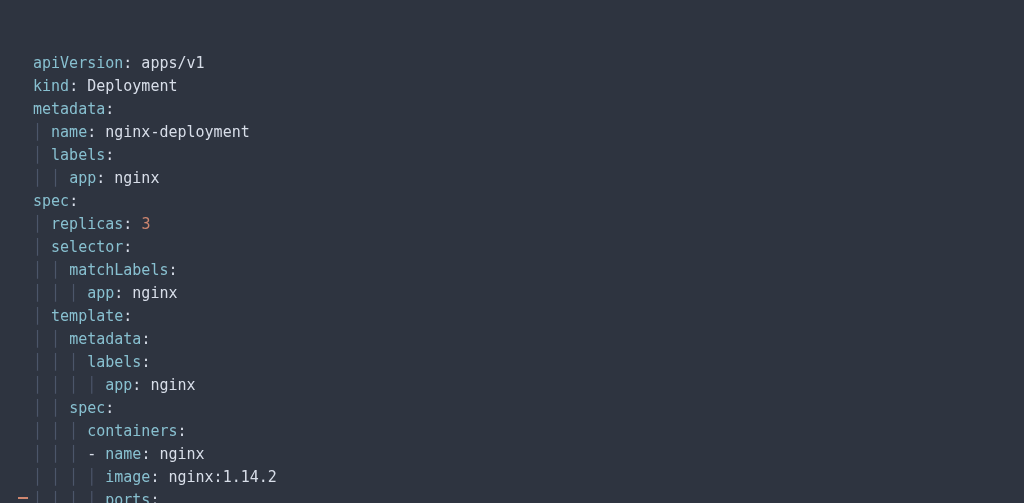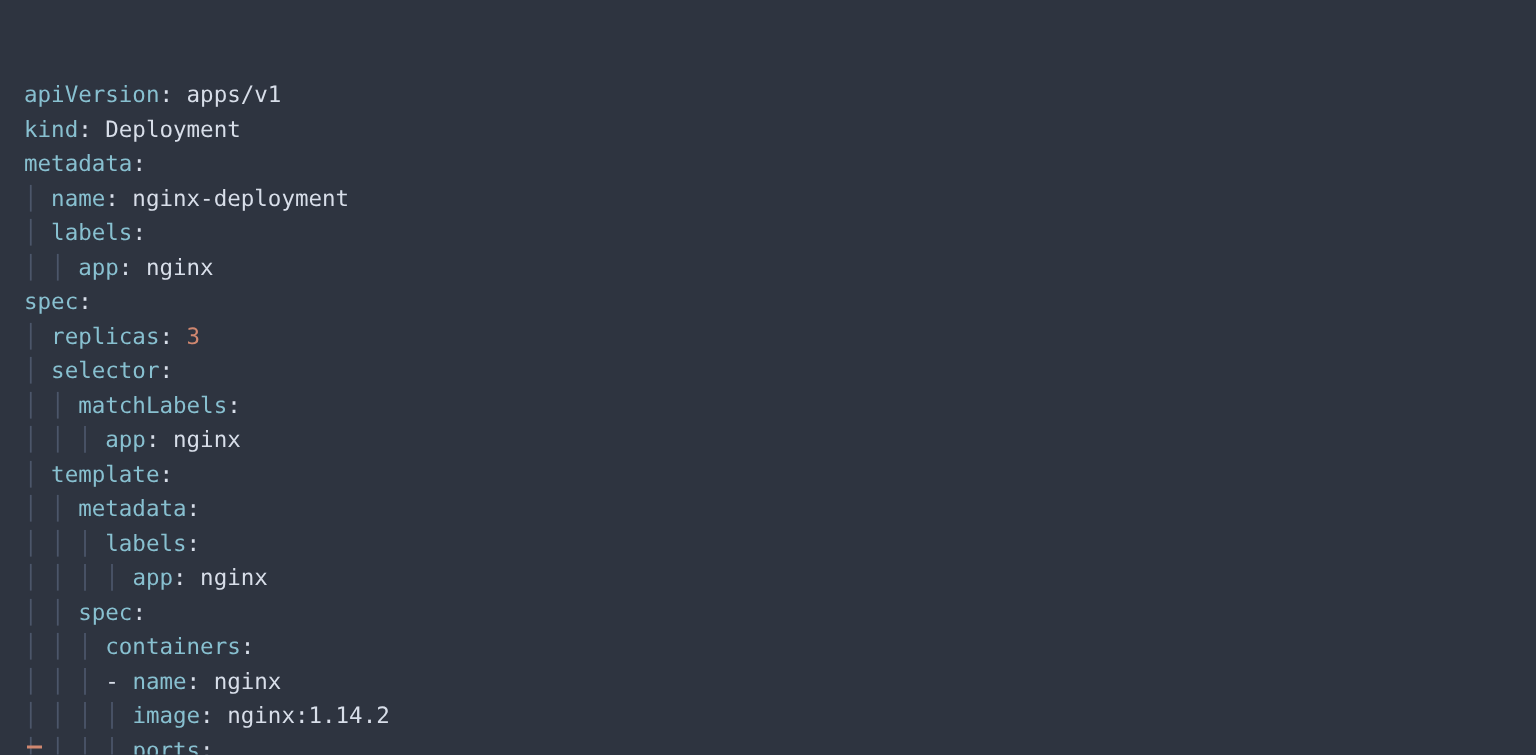--- a/index.html
+++ b/index.html
@@ -6,21 +6,21 @@
     html, body {
       width: 1024px;
       height: 503px;
       background: #2e3440;
       font-family: "Menlo", "Monaco", "Consolas", "DejaVu Sans Mono", monospace;
       font-size: 15px;
       line-height: 23px;
       overflow: hidden;
     }
     .editor {
-      padding: 6px 0 0 16px;
+      padding: 6px 0 0 33px;
       white-space: pre;
       color: #d8dee9;
       position: relative;
       height: 100%;
     }
     .y-key   { color: #88c0d0; }
     .y-str   { color: #d8dee9; }
     .y-num   { color: #d08770; }
     .guide   { color: #4c566a; }
     .cursor-line {

